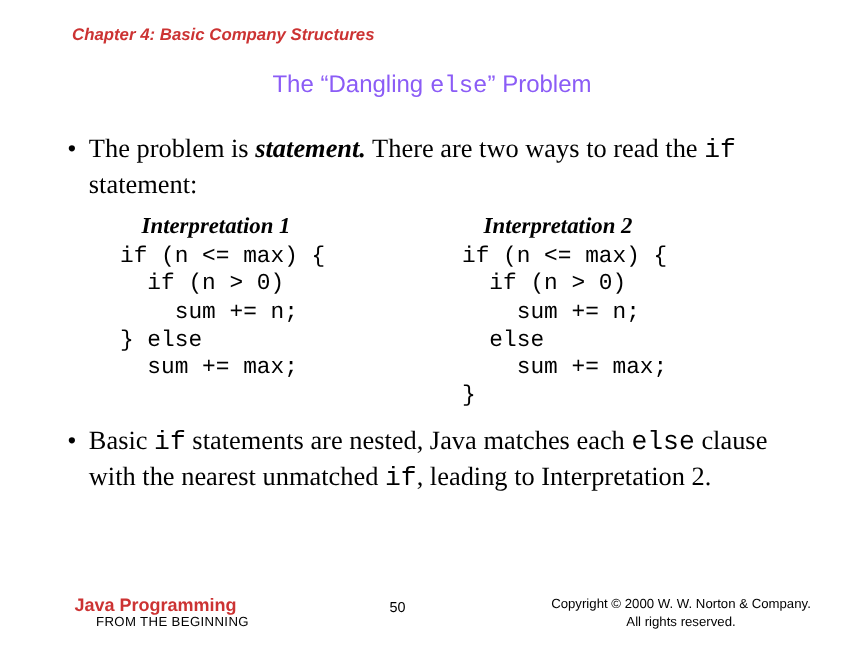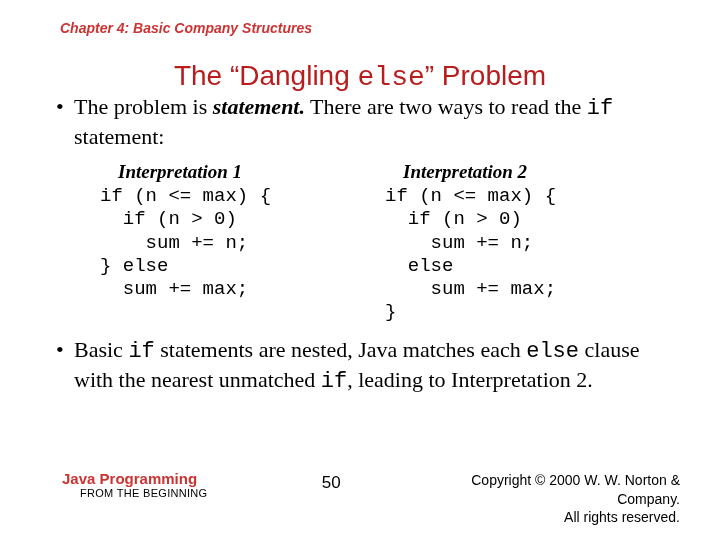--- a/index.html
+++ b/index.html
@@ -20,23 +20,24 @@
     color: #cc3333;
     font-weight: bold;
     font-style: italic;
     font-size: 14px;
     font-family: Arial, sans-serif;
     margin-bottom: 24px;
     margin-left: 10px;
   }
   .slide-title {
     text-align: center;
-    color: #b91c1c;
-    font-size: 28px;
+    color: #8b5cf6;
+    font-size: 20px;
     font-family: Arial, sans-serif;
+    margin-bottom: 26px;
   }
   .slide-title .code {
     font-family: "Courier New", monospace;
   }
   .bullets {
     font-size: 22px;
     line-height: 1.25;
     margin-left: 6px;
   }
   .bullet {
@@ -92,27 +93,27 @@
     font-size: 11px;
     display: block;
     margin-left: 18px;
     margin-top: 1px;
     letter-spacing: 0.3px;
   }
   .footer-center {
     flex: 1;
     text-align: center;
     font-family: Arial, sans-serif;
-    font-size: 17px;
+    font-size: 12px;
     padding-top: 2px;
   }
   .footer-right {
     font-family: Arial, sans-serif;
-    font-size: 14px;
-    text-align: right;
+    font-size: 11px;
+    text-align: center;
     line-height: 1.3;
     width: 225px;
   }
 </style>
 </head>
 <body>
 
 <div class="page">
   <div class="chapter-heading">Chapter 4: Basic Company Structures</div>
 

